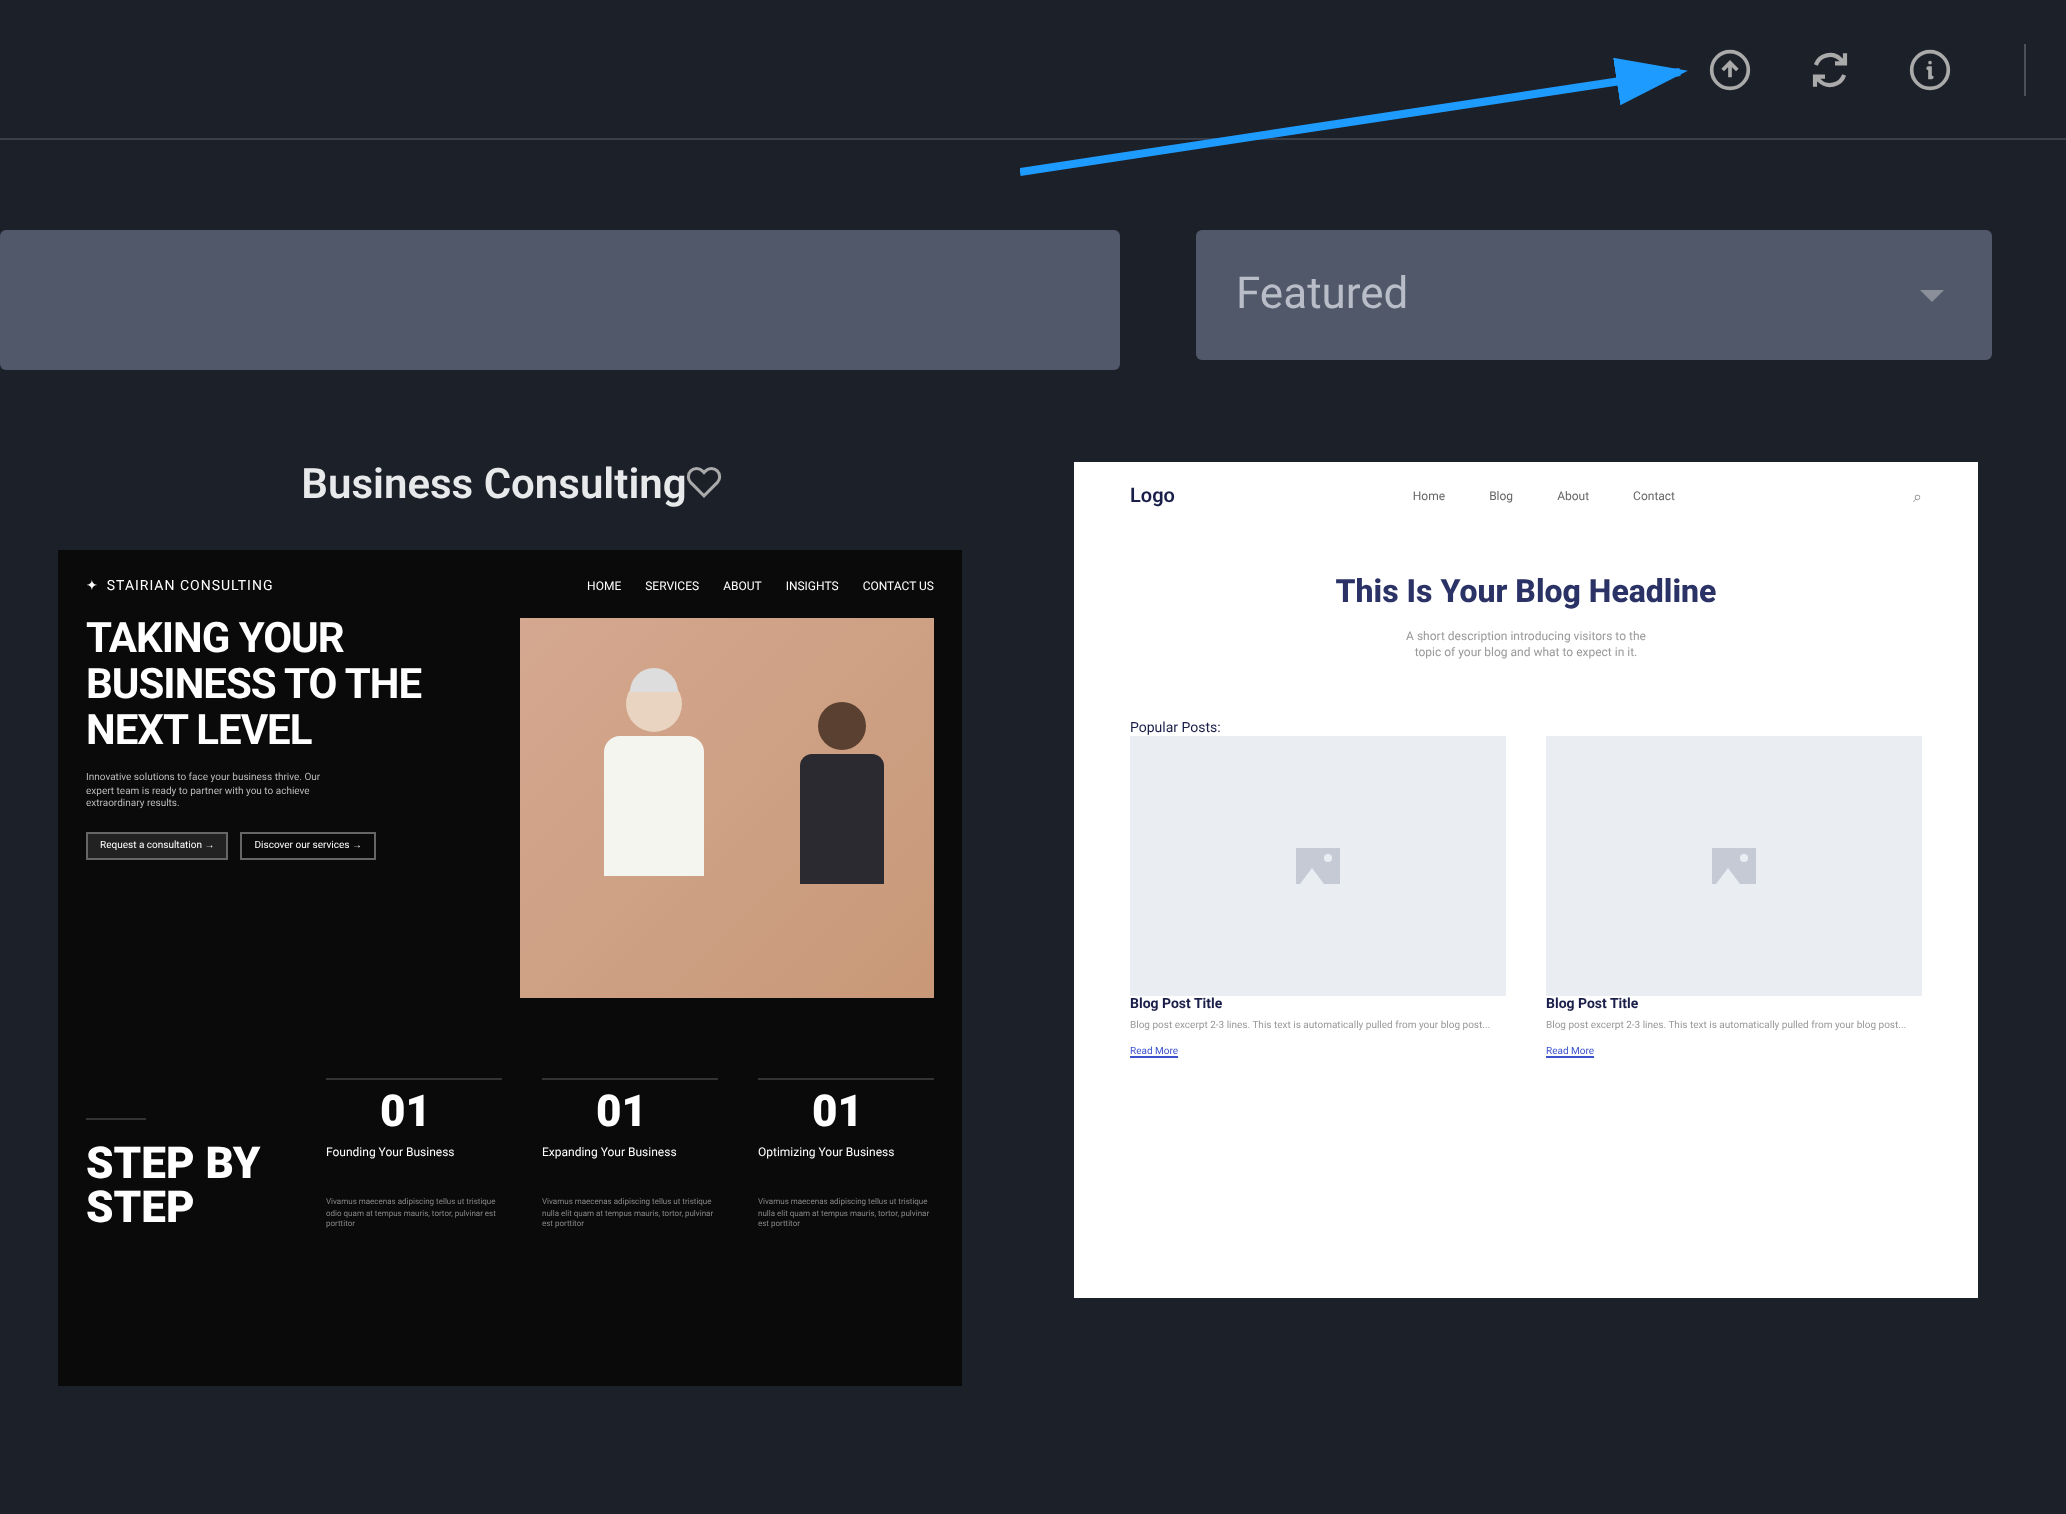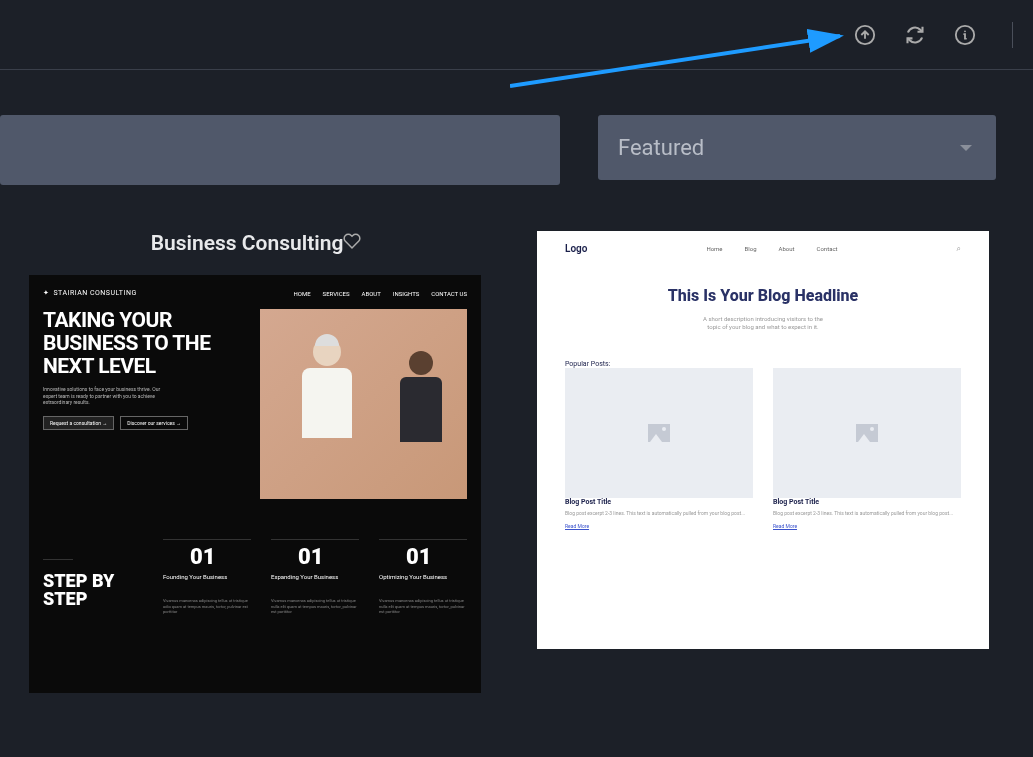--- a/index.html
+++ b/index.html
@@ -232,21 +232,21 @@
       width: 30px;
     }
     .bc-steps {
       display: flex;
       gap: 20px;
     }
     .bc-steps-left {
       width: 100px;
     }
     .bc-steps-title {
-      font-size: 18px;
+      font-size: 22px;
       font-weight: 900;
       line-height: 1;
     }
     .bc-step {
       flex: 1;
     }
     .bc-step hr {
       border: none;
       border-top: 1px solid #333;
       margin-bottom: 4px;

